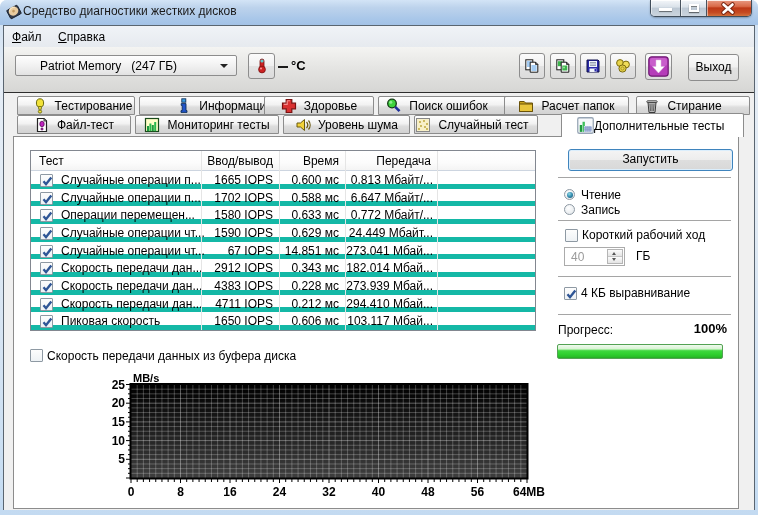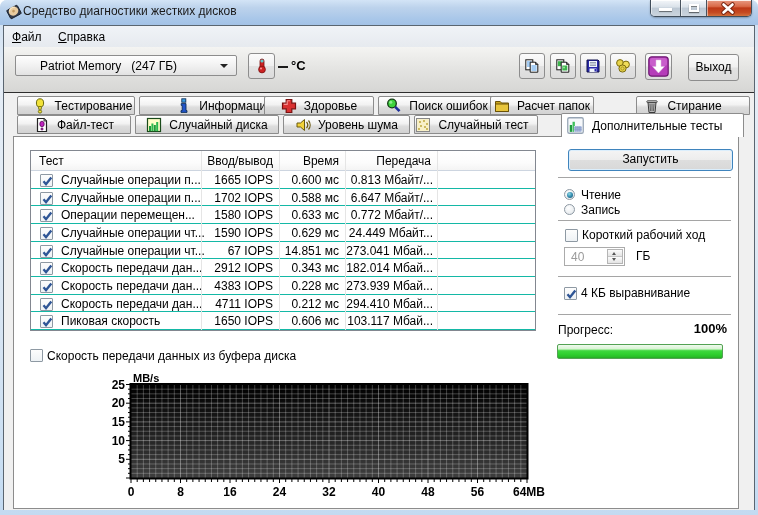--- a/index.html
+++ b/index.html
@@ -33,29 +33,29 @@
 .combo { left:11px; top:29px; width:222px; height:21px; border:1px solid #8d8d8d; border-radius:2px;
   background:linear-gradient(180deg,#fefefe 0%,#f0f0f0 55%,#e2e2e2 100%); }
 .combo .ctext { position:absolute; left:24px; top:3px; font-size:12px; }
 .combo .carr { position:absolute; right:8px; top:8px; width:0; height:0; border-left:4px solid transparent; border-right:4px solid transparent; border-top:4px solid #222; }
 .tbtn { border:1px solid #8d8d8d; border-radius:3px; background:linear-gradient(180deg,#fbfbfb 0%,#f0f0f0 48%,#e2e2e2 52%,#dcdcdc 100%); display:flex; align-items:center; justify-content:center; }
 .exitbtn { left:684px; top:28px; width:51px; height:27px; border:1px solid #8d8d8d; border-radius:3px; background:linear-gradient(180deg,#fbfbfb 0%,#f0f0f0 48%,#e2e2e2 52%,#dcdcdc 100%); text-align:center; line-height:25px; font-size:12px; }
 
 .tab { position:absolute; height:19px; border:1px solid #8c8c8c; border-radius:2px 2px 0 0; background:linear-gradient(180deg,#ffffff 0%,#f2f2f2 45%,#dddddd 60%,#d2d2d2 100%); display:flex; align-items:center; justify-content:center; font-size:12px; color:#000; gap:7px; }
 .tab .ticon { width:16px; height:16px; display:block; flex:0 0 16px; }
 .tab span { white-space:nowrap; }
-.tabactive { position:absolute; left:557px; top:87px; width:183px; height:24px; background:#ffffff; border:1px solid #8c8c8c; border-bottom:none; border-radius:2px 2px 0 0; display:flex; align-items:center; font-size:12px; z-index:5; padding-left:5px; gap:8px; }
+.tabactive { position:absolute; left:557px; top:87px; width:183px; height:24px; background:#ffffff; border:1px solid #8c8c8c; border-bottom:none; border-radius:2px 2px 0 0; display:flex; align-items:center; font-size:12px; z-index:5; padding-left:15px; }
 
 .panel { left:9px; top:110px; width:726px; height:373px; background:#ffffff; border:1px solid #8c8c8c; z-index:2; }
 
 .tbl { left:16px; top:13px; width:506px; height:181px; border:1px solid #828790; background:#fff; }
 .thead { position:absolute; left:0; top:0; width:100%; height:20px; background:linear-gradient(180deg,#ffffff 0%,#fcfcfc 60%,#f4f4f4 100%); border-bottom:1px solid #cdd5e0; }
 .hc { position:absolute; top:3px; font-size:12px; color:#000; }
 .colline { position:absolute; top:0; width:1px; background:#e5e5e5; }
-.row { position:absolute; left:0; width:504px; height:17.66px; border-bottom:1px solid #14b8a6; }
+.row { position:absolute; left:0; width:504px; height:17.66px; border-bottom:5px solid #14b8a6; }
 
 .rname { position:absolute; left:30px; top:2px; font-size:12px; white-space:nowrap; }
 .rval { position:absolute; top:2px; font-size:12px; text-align:right; white-space:nowrap; }
 .cb { position:absolute; width:13px; height:13px; border:1px solid #8e99a3; border-radius:1px; background:linear-gradient(180deg,#fdfdfd,#eef2f5); }
 .cb svg { position:absolute; left:0px; top:0px; }
 
 .runbtn { left:554px; top:12px; width:165px; height:22px; border:1px solid #3f84bd; border-radius:3px; background:linear-gradient(180deg,#f4f4f4 0%,#ededed 48%,#dedede 52%,#d8d8d8 100%); box-shadow:inset 0 0 0 1px #dbeefc; text-align:center; line-height:19px; font-size:12px; }
 .sep { position:absolute; height:1px; background:#a5a5a5; left:544px; width:173px; }
 .radio { position:absolute; left:550px; width:11px; height:11px; border-radius:50%; border:1px solid #8e99a3; background:radial-gradient(circle at 40% 35%, #ffffff 0%, #e8ecef 70%, #d5dbe0 100%); }
 .radio.sel::after { content:""; position:absolute; left:1.5px; top:1.5px; width:6px; height:6px; border-radius:50%; background:radial-gradient(circle at 38% 32%, #8fd8e4 0%, #3b93b5 45%, #175d7d 85%, #114a63 100%); }
@@ -203,21 +203,21 @@
       <span>Здоровье</span>
     </div>
     <div class="tab" style="left:374px;top:70px;width:130px;padding-right:12px;">
       <svg class="ticon" viewBox="0 0 16 16">
           <circle cx="6" cy="5.5" r="4.3" fill="#3ed43e" stroke="#123a12" stroke-width="1.3"></circle>
           <circle cx="4.8" cy="4.2" r="1.5" fill="#8ef08e"></circle>
           <line x1="9.2" y1="8.8" x2="13.5" y2="13.2" stroke="#1f2f9a" stroke-width="2.6"></line>
         </svg>
       <span>Поиск ошибок</span>
     </div>
-    <div class="tab" style="left:486px;top:70px;width:104px;">
+    <div class="tab" style="left:500px;top:70px;width:125px;">
       <svg class="ticon" viewBox="0 0 16 16">
           <path d="M1.5 3.5 H6.2 L7.6 5 H14.5 V13.5 H1.5 Z" fill="#caa41e" stroke="#6a5208" stroke-width="1"></path>
           <path d="M1.5 6 H14.5 V13.5 H1.5 Z" fill="#e8c53c" stroke="#6a5208" stroke-width="1"></path>
         </svg>
       <span>Расчет папок</span>
     </div>
     <div class="tab" style="left:632px;top:70px;width:114px;padding-right:20px;">
       <svg class="ticon" viewBox="0 0 16 16">
           <path d="M4 4.5 L5 14.5 H11 L12 4.5 Z" fill="#b8b8b8" stroke="#3a3a3a" stroke-width="1"></path>
           <rect x="2.8" y="2.8" width="10.4" height="1.8" rx="0.9" fill="#d8d8d8" stroke="#3a3a3a" stroke-width="0.9"></rect>
@@ -241,21 +241,21 @@
     </div>
     <div class="tab" style="left:131px;top:89px;width:144px;">
       <svg class="ticon" viewBox="0 0 16 16">
           <rect x="1.5" y="1.5" width="13" height="13" fill="#ffffc8" stroke="#1a4a1a" stroke-width="1.2"></rect>
           <rect x="3" y="9" width="2" height="5.5" fill="#1e9a3e"></rect>
           <rect x="5.4" y="6.5" width="2" height="8" fill="#2ab84e"></rect>
           <rect x="7.8" y="8" width="2" height="6.5" fill="#1e9a3e"></rect>
           <rect x="10.2" y="5" width="2" height="9.5" fill="#2ab84e"></rect>
           <path d="M2.5 14.5 L13.5 14.5" stroke="#1a4a1a" stroke-width="0.8"></path>
         </svg>
-      <span>Случайный диска</span>
+      <span>Мониторинг тесты</span>
     </div>
     <div class="tab" style="left:279px;top:89px;width:127px;">
       <svg class="ticon" viewBox="0 0 16 16">
           <path d="M2 6 H5.5 L9.5 2.5 V13.5 L5.5 10 H2 Z" fill="#f2d23a" stroke="#6a5a10" stroke-width="1"></path>
           <path d="M11.5 5 A4.5 4.5 0 0 1 11.5 11 M13.5 3.5 A7 7 0 0 1 13.5 12.5" stroke="#6a5a10" stroke-width="1.2" fill="none"></path>
         </svg>
       <span>Уровень шума</span>
     </div>
     <div class="tab" style="left:410px;top:89px;width:124px;padding-right:8px;">
       <svg class="ticon" viewBox="0 0 16 16">

